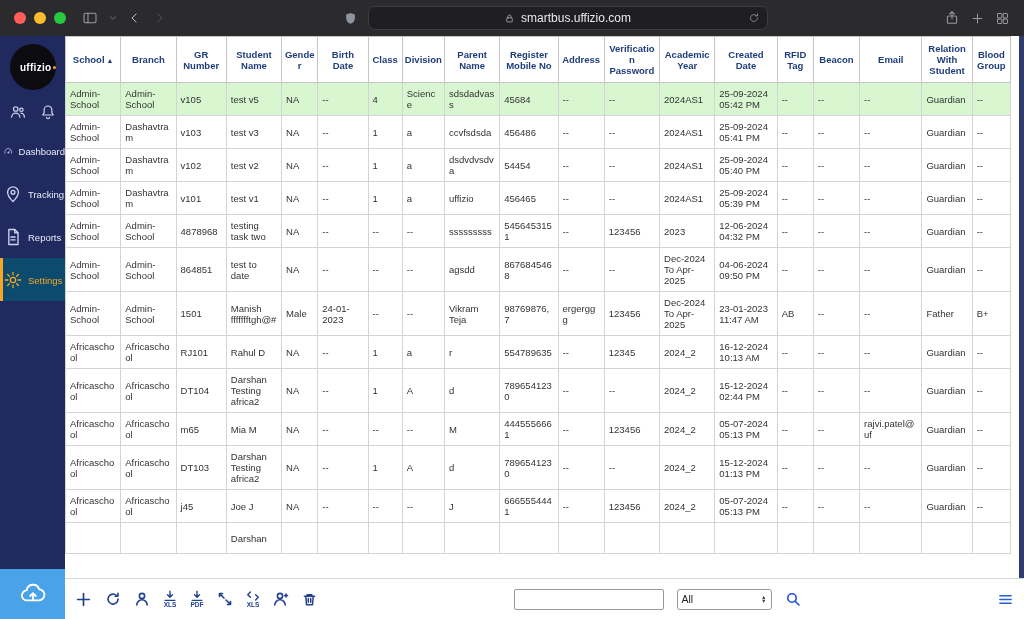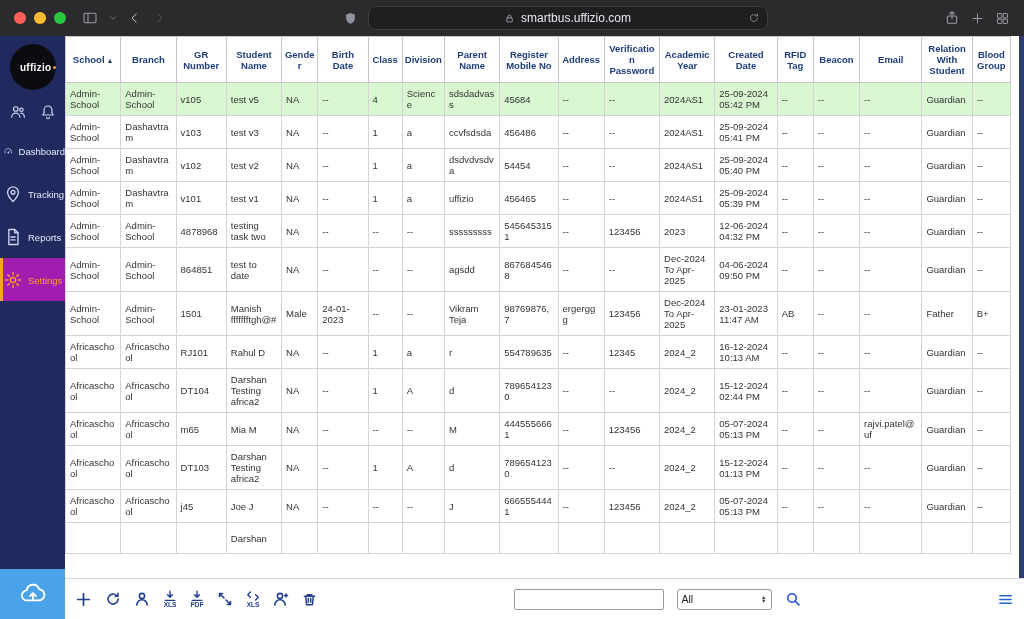--- a/index.html
+++ b/index.html
@@ -33,21 +33,21 @@
   .logo { width: 46px; height: 46px; border-radius: 50%; background: #0b0b10; display: flex;
     align-items: center; justify-content: flex-end; margin-top: 8px; font-weight: bold;
     font-size: 10px; color: #fff; letter-spacing: .3px; cursor: pointer; }
   .logo-dot { width: 3px; height: 3px; background: #f5a623; border-radius: 50%; display: inline-block; margin-left: 1px; }
   .side-top { display: flex; gap: 12px; margin: 13px 0 8px; }
   .side-top .sico { color: #cdd5f0; cursor: pointer; display: flex; }
   .nav-item { width: 65px; padding: 12px 0 11px; display: flex; flex-direction: row;
     align-items: center; gap: 5px; font-size: 9.5px; color: #e6eaf8;
     border-left: 3px solid transparent; cursor: pointer; }
   .nav-item svg { color: #cdd5f0; }
-  .nav-item.active { background: #a21caf; border-left-color: #f5a623; color: #f5a623; }
+  .nav-item.active { background: #0c4a6e; border-left-color: #f5a623; color: #f5a623; }
   .nav-item.active svg { color: #f5a623; }
   .cloud-btn { margin-top: auto; width: 65px; height: 50px; background: #4aa3e8; border: none;
     display: flex; align-items: center; justify-content: center; color: #fff; cursor: pointer; }
 
   
   .main { flex: 1; background: #2e3b6d; display: flex; flex-direction: column; min-width: 0; }
   .page-title { color: #fff; font-size: 12.5px; padding: 13px 12px 6px; }
   .table-panel { background: #fff; flex: 1; margin-right: 5px; overflow: hidden; min-height: 0; }
   table { border-collapse: collapse; table-layout: fixed; width: 946px; }
   th { font-size: 9.5px; font-weight: bold; color: #1f3d7a; border: 1px solid #c6c6c6;

